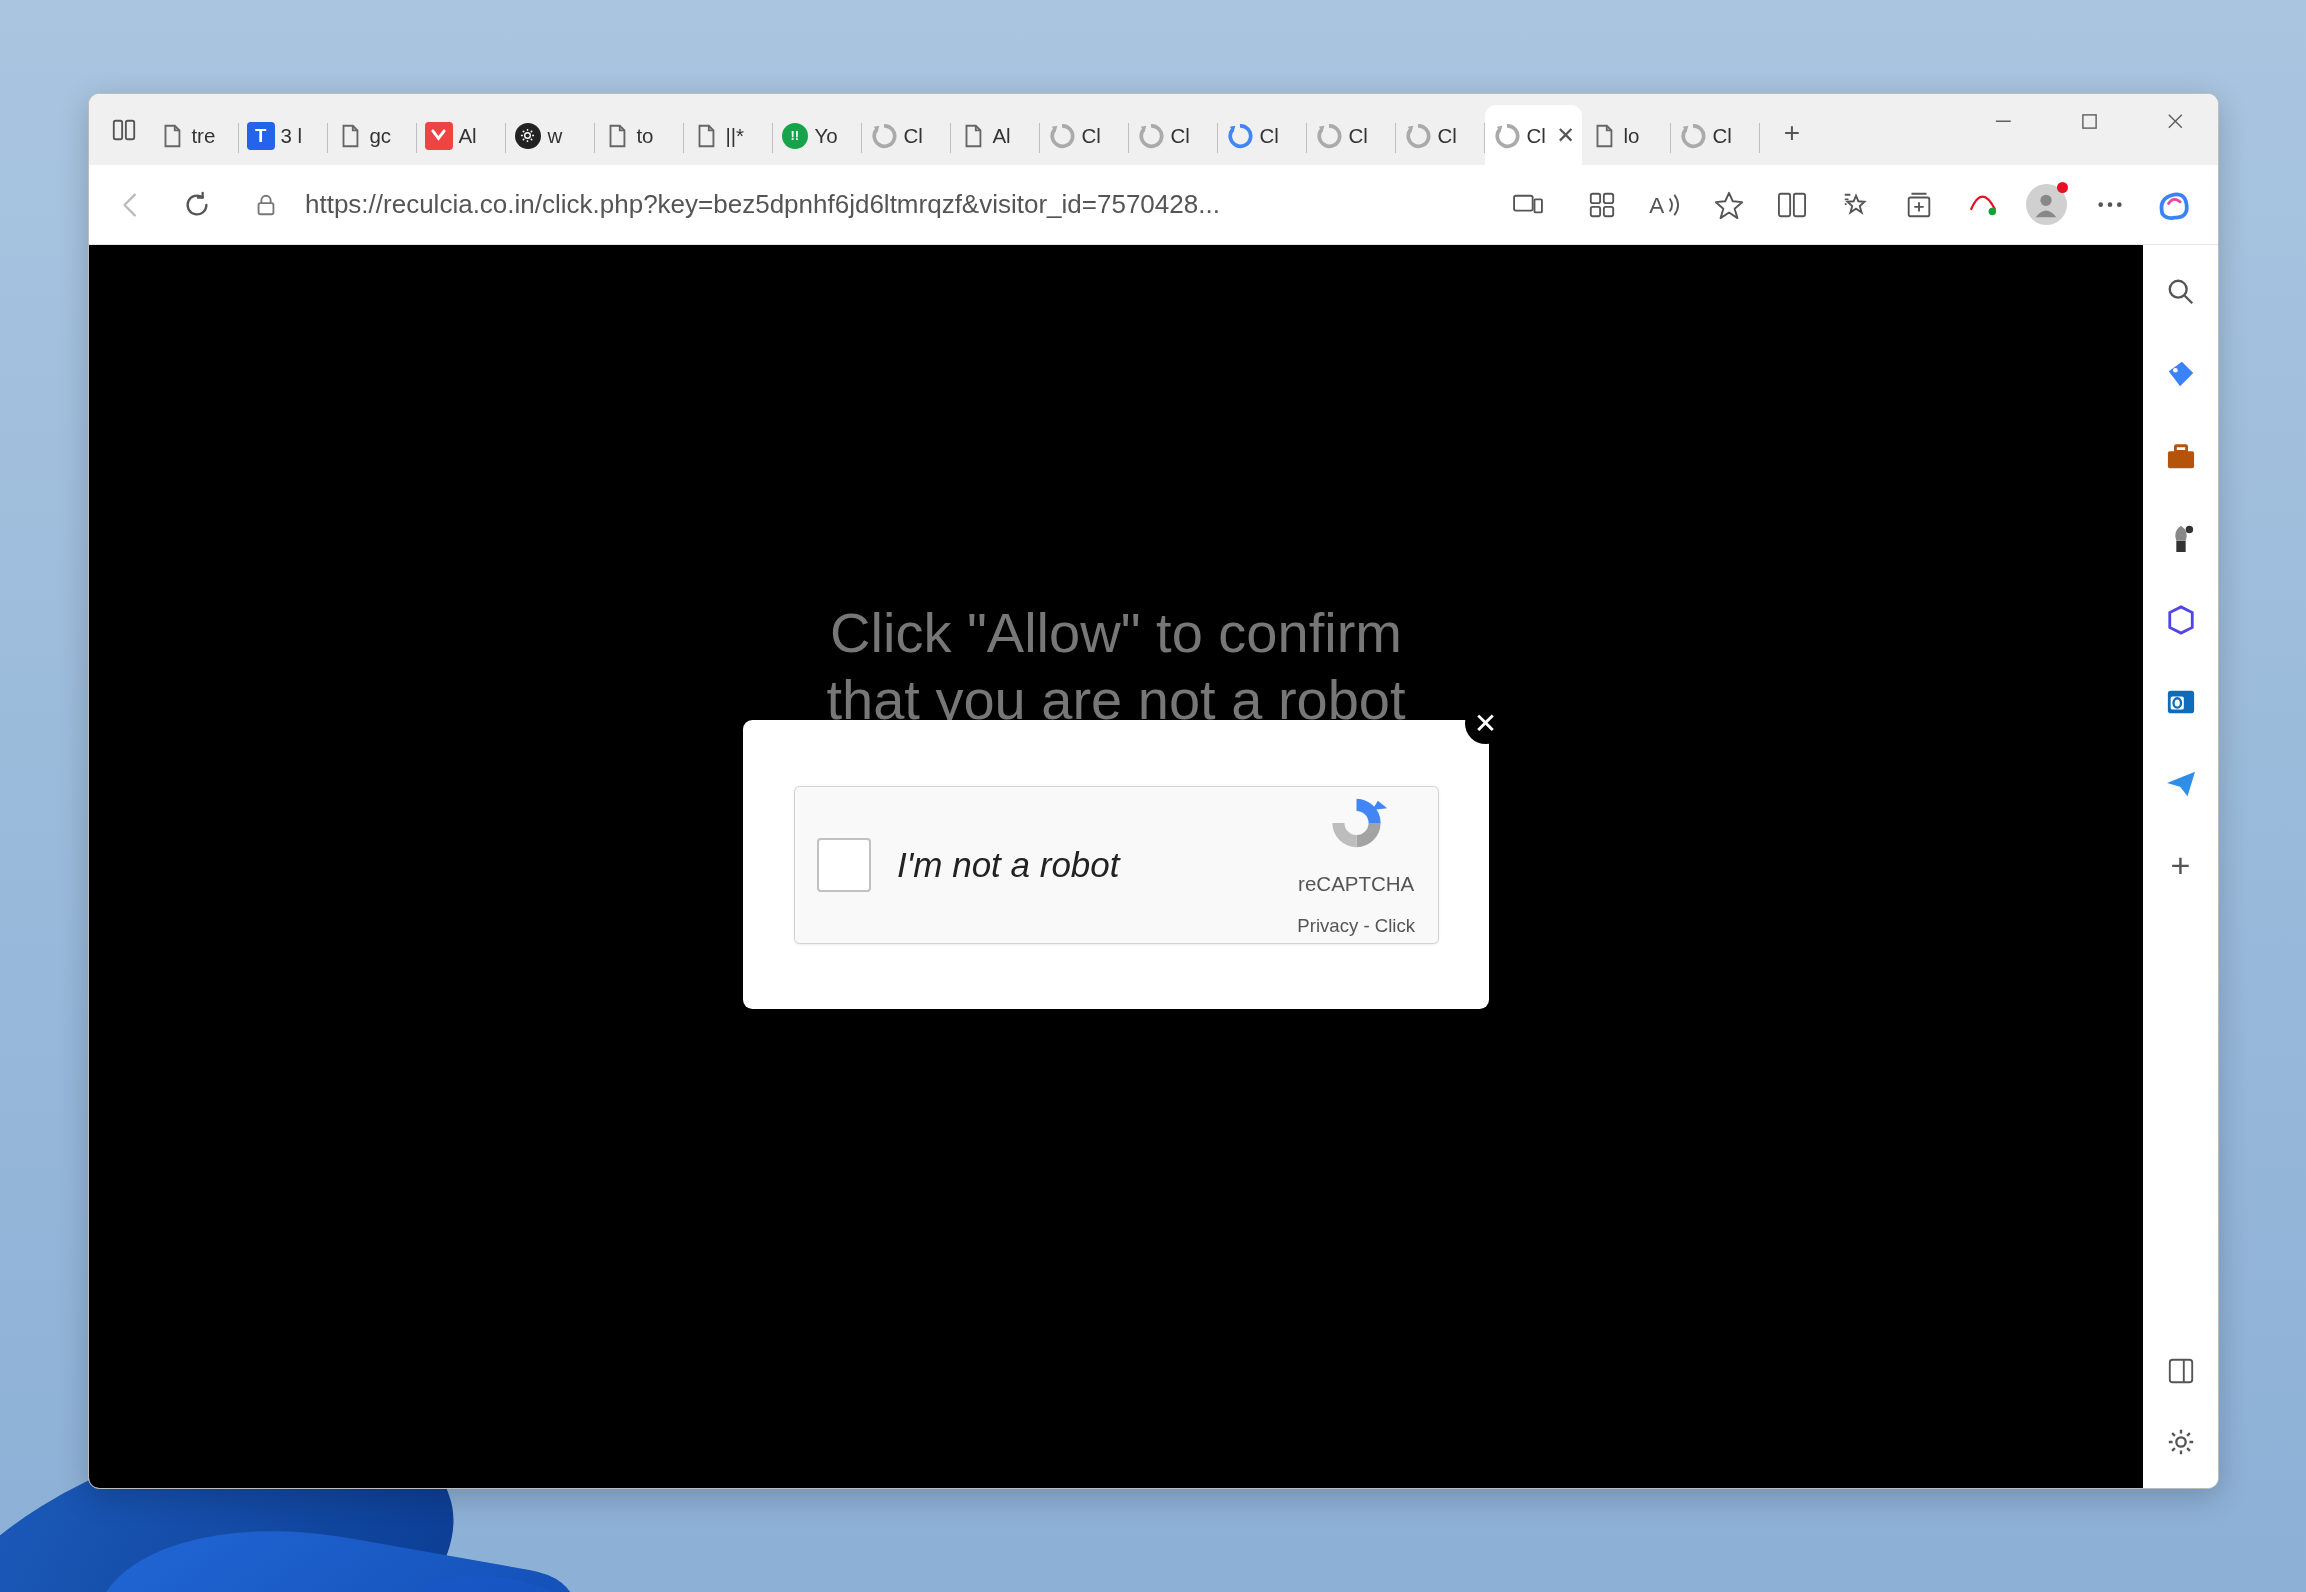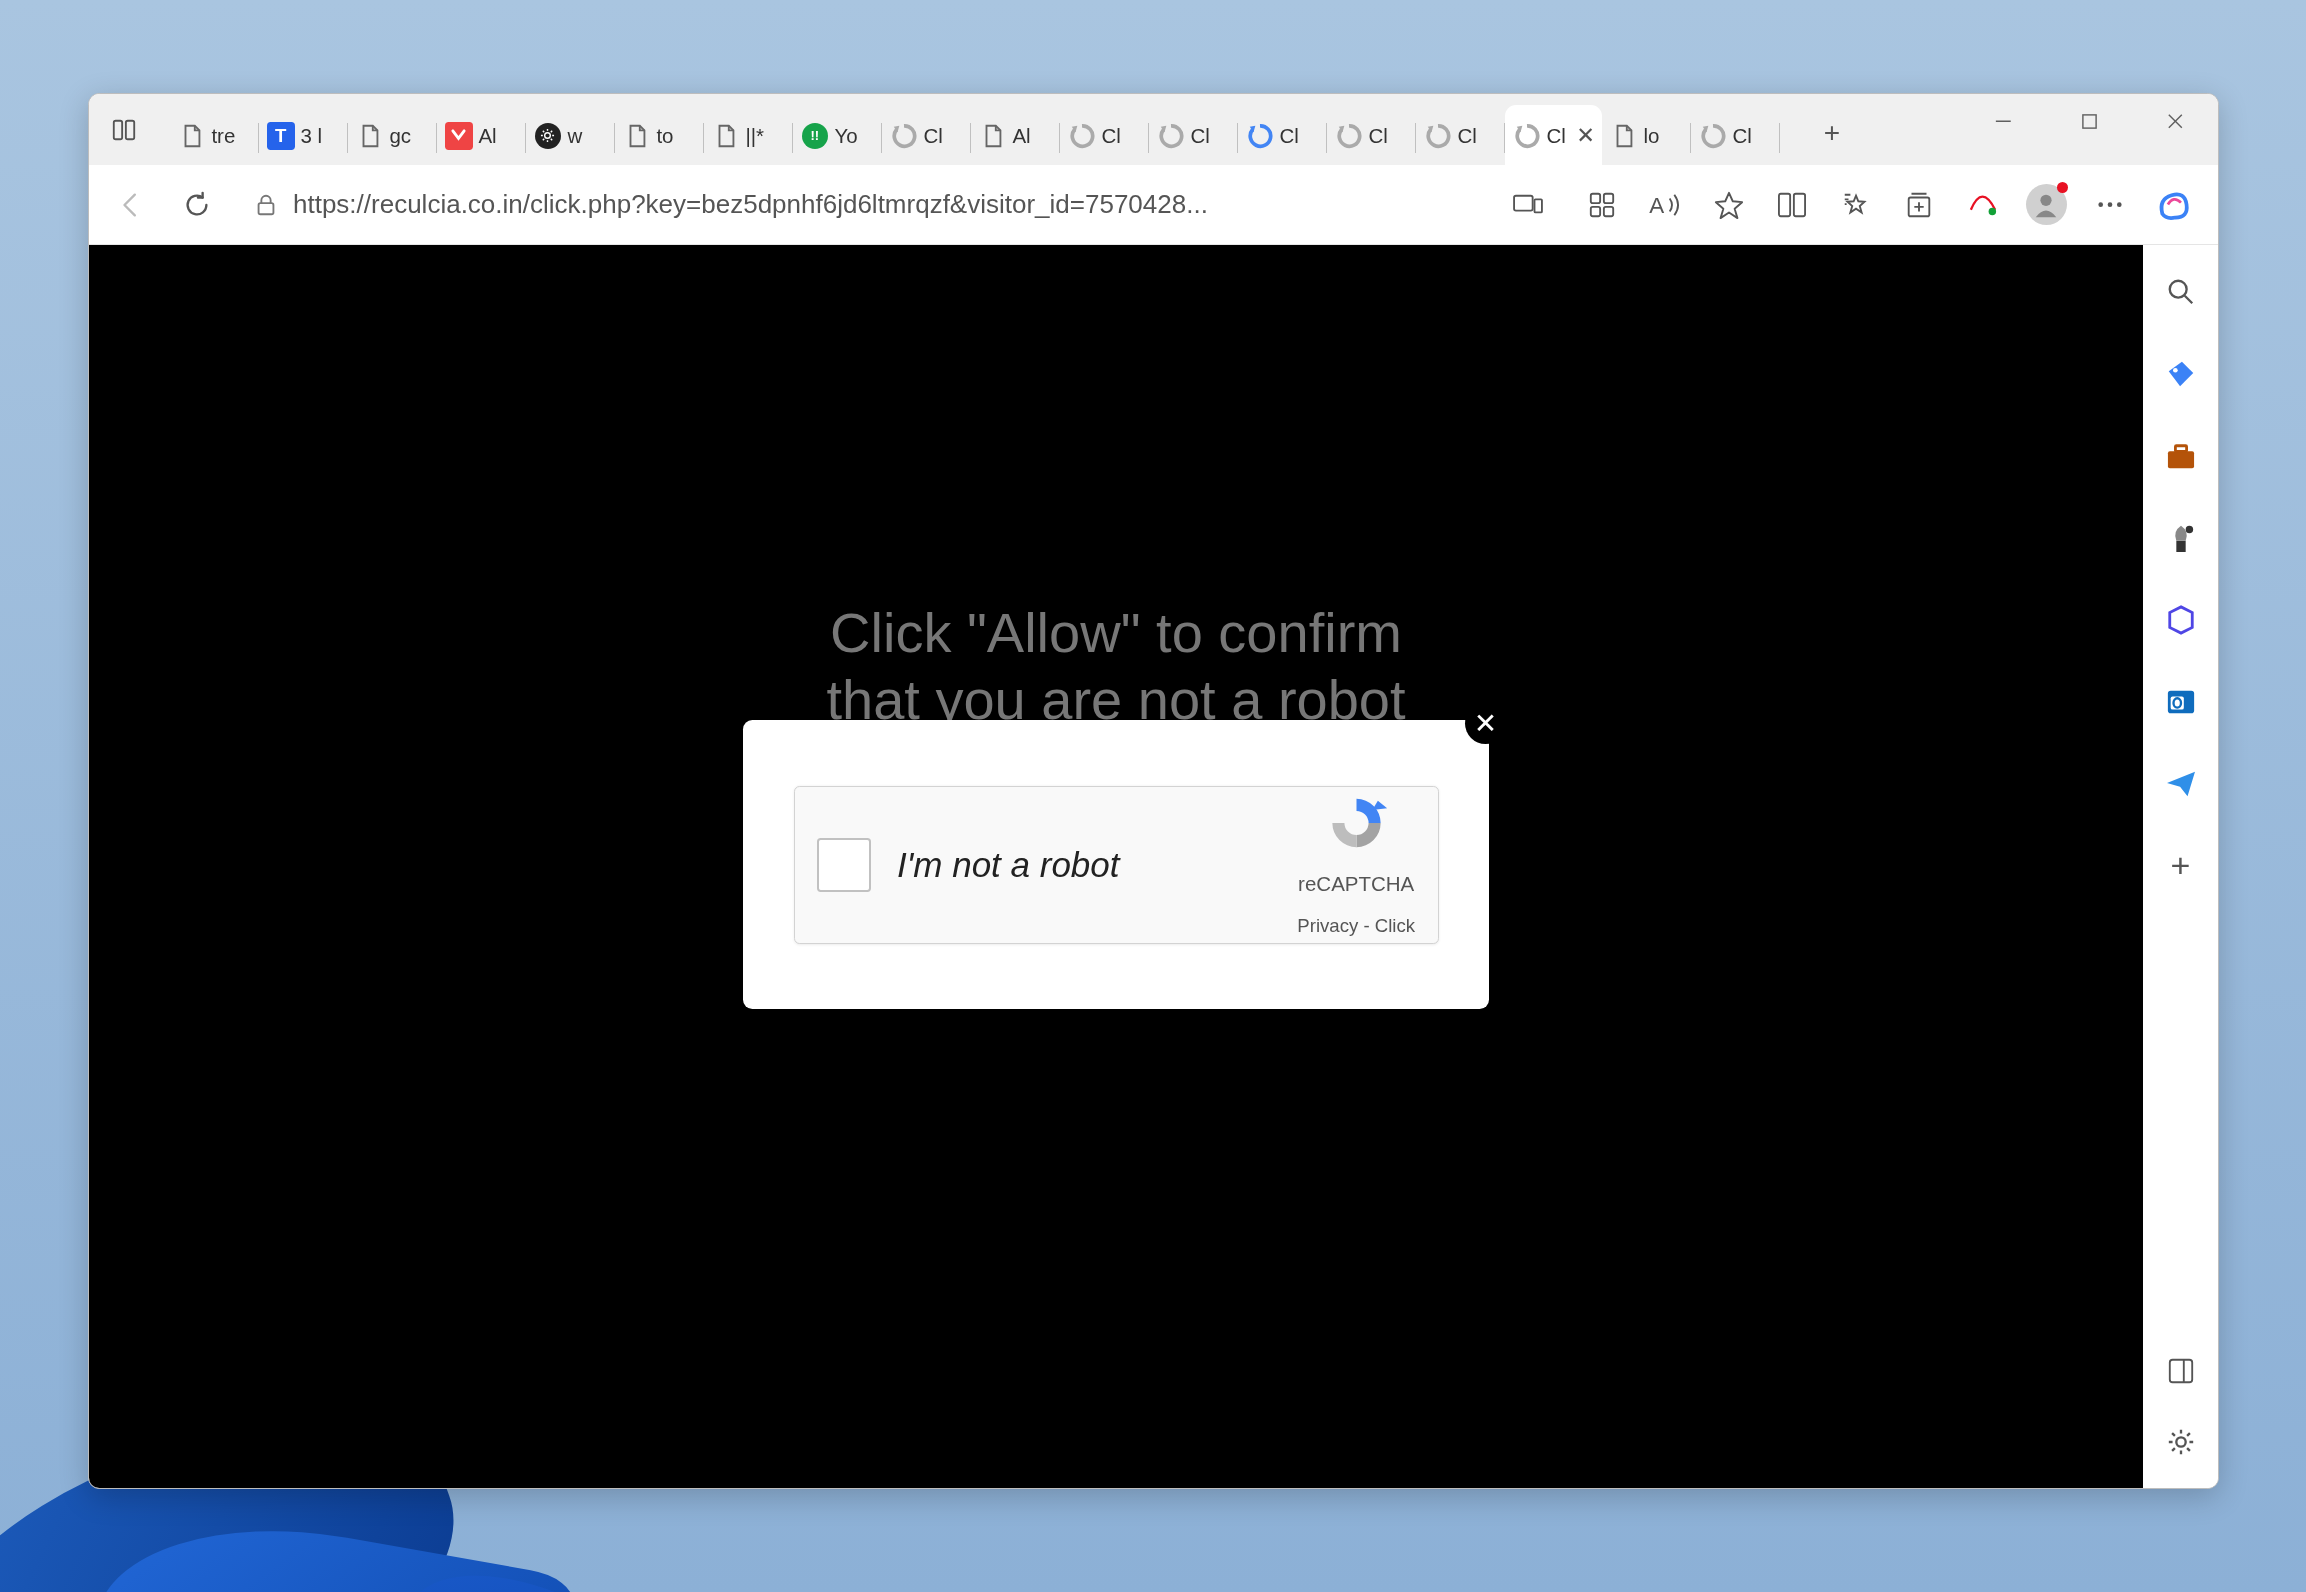--- a/index.html
+++ b/index.html
@@ -54,21 +54,20 @@
   cursor: pointer;
   font-size: 20.5px;
 }
 .tab-bar {
   height: 71px;
   background: #f0f0f0;
   display: flex;
   align-items: flex-end;
   padding-left: 9.3px;
   border-bottom: none;
-  gap: 20px;
 }
 .tabcollapse {
   width: 52px;
   height: 52px;
   display: flex;
   align-items: center;
   justify-content: center;
   cursor: pointer;
   margin-bottom: 9.3px;
 }
@@ -158,21 +157,21 @@
   cursor: pointer;
   color: #555;
   border-radius: 5.6px;
 }
 .nav-btn.disabled { color: #bbb; cursor: default; }
 .addr-bar {
   flex: 1;
   height: 56px;
   display: flex;
   align-items: center;
-  gap: 14px;
+  gap: 26px;
   padding: 0 17px;
   border-radius: 28px;
 }
 .addr-bar .lock {
   color: #777;
 }
 .addr-bar .url {
   flex: 1;
   font-size: 26px;
   color: #555;

